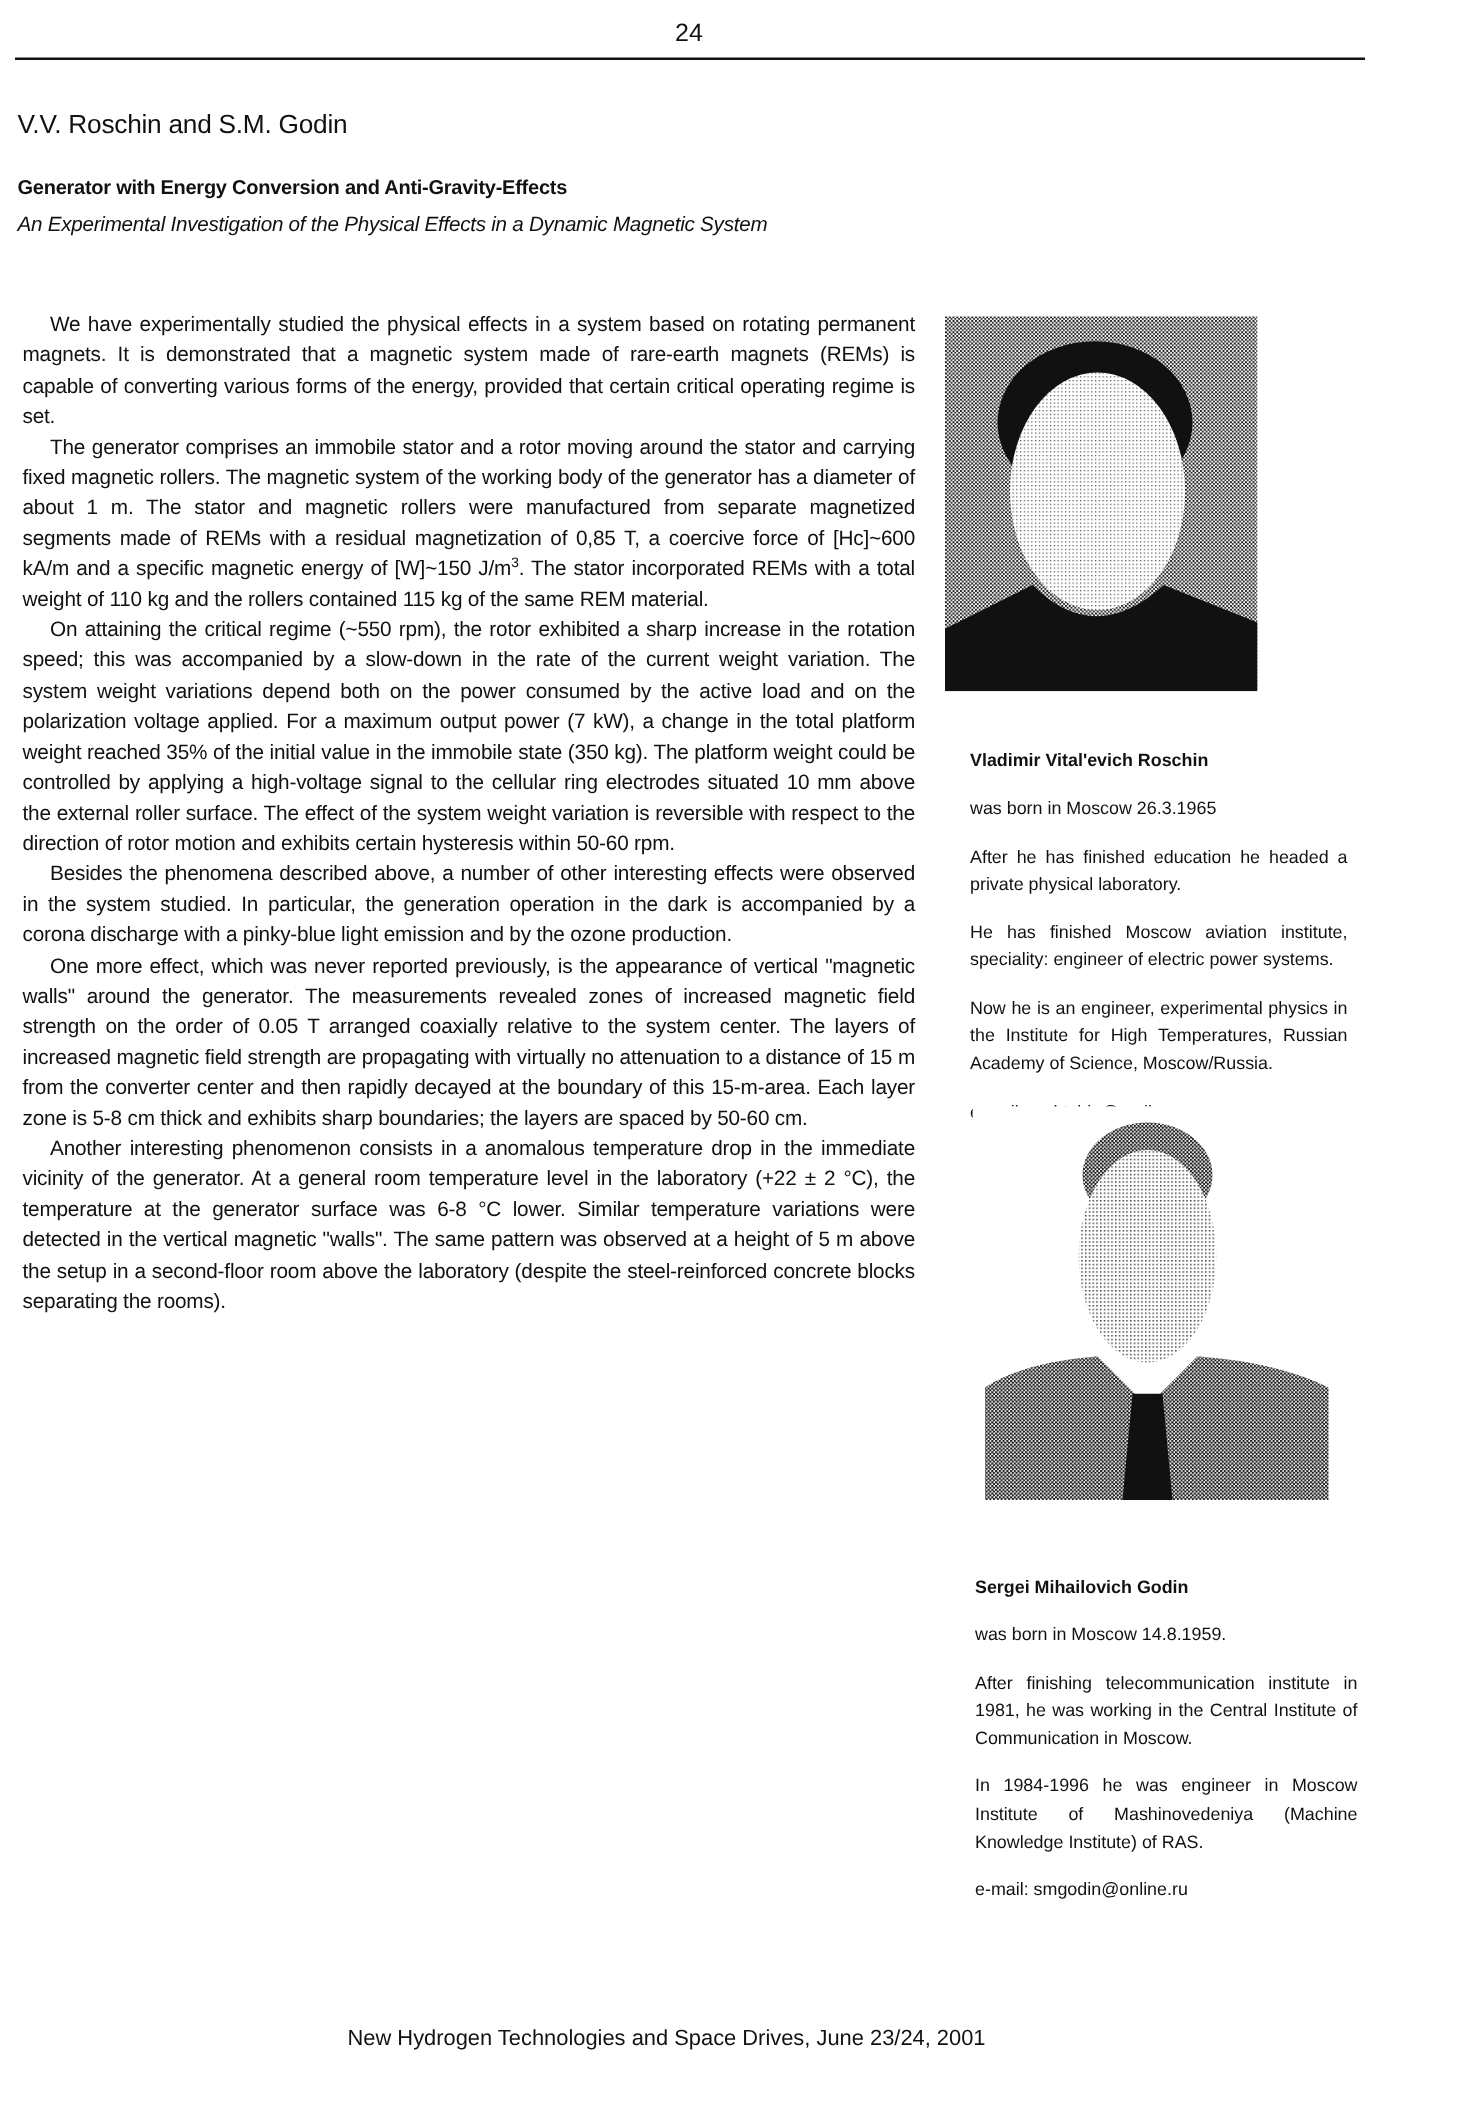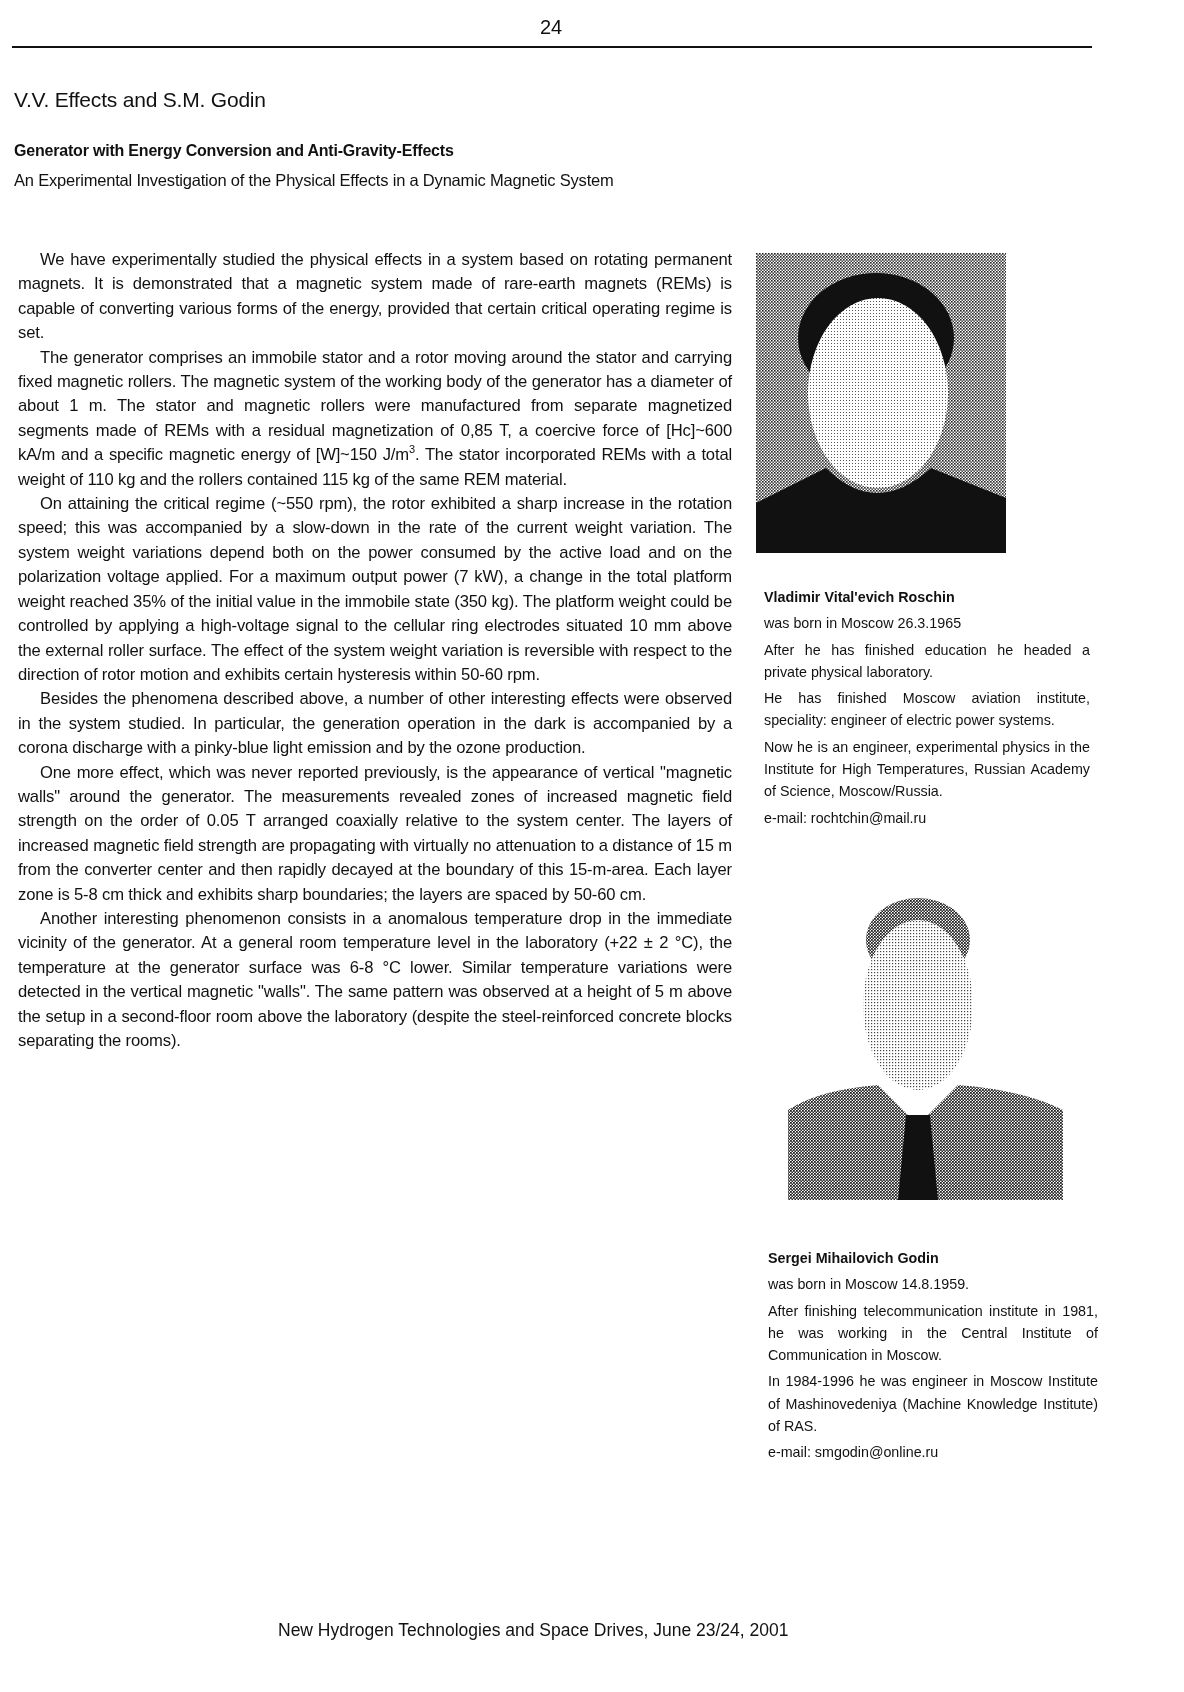--- a/index.html
+++ b/index.html
@@ -1,41 +1,41 @@
 <!DOCTYPE html>
 <html><head>
 <meta charset="utf-8">
 <style>
   html, body { margin: 0; padding: 0; background: #ffffff; }
   body { width: 1184px; height: 1692px; position: relative; overflow: hidden; color: #111; font-family: "Liberation Sans", sans-serif; }
   .page-number { position: absolute; top: 16px; left: 540px; font-size: 20px; }
   .header-rule { position: absolute; top: 46px; left: 12px; width: 1080px; height: 2px; background: #111; }
   .authors { position: absolute; top: 88px; left: 14px; font-size: 21px; letter-spacing: -0.2px; }
   .title { position: absolute; top: 142px; left: 14px; font-size: 16px; font-weight: bold; letter-spacing: -0.2px; }
-  .subtitle { position: absolute; top: 171px; left: 14px; font-size: 16.5px; letter-spacing: -0.2px; }
+  .subtitle { position: absolute; top: 171px; left: 14px; font-size: 16.5px; letter-spacing: -0.2px; font-style: italic; }
   .body-text { position: absolute; top: 248px; left: 18px; width: 714px; font-size: 16.6px; line-height: 24.4px; text-align: justify; letter-spacing: -0.15px; }
   .body-text p { margin: 0; text-indent: 22px; }
   .photo { position: absolute; }
   .photo-roschin { top: 253px; left: 756px; width: 250px; height: 300px; }
   .photo-godin { top: 885px; left: 778px; width: 285px; height: 315px; }
   .bio { position: absolute; font-size: 14.3px; line-height: 22.3px; text-align: justify; }
   .bio-roschin { top: 582px; left: 760px; width: 334px; }
   .bio-godin { top: 1243px; left: 764px; width: 338px; }
   .bio .bio-name { font-weight: bold; }
-  .bio div { margin: 4px; }
+  .bio div { margin: 16px; }
   .footer { position: absolute; top: 1620px; left: 254px; font-size: 17.5px; margin-left: 24px; }
   sup { font-size: 11px; line-height: 0; }
 </style>
 </head>
 <body>
 
 <div class="page-number">24</div>
 <div class="header-rule"></div>
 
-<div class="authors">V.V. Effects and S.M. Godin</div>
+<div class="authors">V.V. Roschin and S.M. Godin</div>
 <div class="title">Generator with Energy Conversion and Anti-Gravity-Effects</div>
 <div class="subtitle">An Experimental Investigation of the Physical Effects in a Dynamic Magnetic System</div>
 
 <div class="body-text">
   <p>We have experimentally studied the physical effects in a system based on rotating permanent magnets. It is demonstrated that a magnetic system made of rare-earth magnets (REMs) is capable of converting various forms of the energy, provided that certain critical operating regime is set.</p>
   <p><span>The generator comprises an immobile stator and a rotor moving around the stator and carrying fixed magnetic rollers. The magnetic system of the working body of the generator has a diameter of about 1 m. The stator and magnetic rollers were manufactured from separate magnetized segments made of REMs with a residual magnetization of 0,85 T, a coercive force of [Hc]~600 kA/m and a specific magnetic energy of [W]~150 J/m</span><sup>3</sup><span>. The stator incorporated REMs with a total weight of 110 kg and the rollers contained 115 kg of the same REM material.</span></p>
   <p>On attaining the critical regime (~550 rpm), the rotor exhibited a sharp increase in the rotation speed; this was accompanied by a slow-down in the rate of the current weight variation. The system weight variations depend both on the power consumed by the active load and on the polarization voltage applied. For a maximum output power (7 kW), a change in the total platform weight reached 35% of the initial value in the immobile state (350 kg). The platform weight could be controlled by applying a high-voltage signal to the cellular ring electrodes situated 10 mm above the external roller surface. The effect of the system weight variation is reversible with respect to the direction of rotor motion and exhibits certain hysteresis within 50-60 rpm.</p>
   <p>Besides the phenomena described above, a number of other interesting effects were observed in the system studied. In particular, the generation operation in the dark is accompanied by a corona discharge with a pinky-blue light emission and by the ozone production.</p>
   <p>One more effect, which was never reported previously, is the appearance of vertical "magnetic walls" around the generator. The measurements revealed zones of increased magnetic field strength on the order of 0.05 T arranged coaxially relative to the system center. The layers of increased magnetic field strength are propagating with virtually no attenuation to a distance of 15 m from the converter center and then rapidly decayed at the boundary of this 15-m-area. Each layer zone is 5-8 cm thick and exhibits sharp boundaries; the layers are spaced by 50-60 cm.</p>
   <p>Another interesting phenomenon consists in a anomalous temperature drop in the immediate vicinity of the generator. At a general room temperature level in the laboratory (+22 ± 2 °C), the temperature at the generator surface was 6-8 °C lower. Similar temperature variations were detected in the vertical magnetic "walls". The same pattern was observed at a height of 5 m above the setup in a second-floor room above the laboratory (despite the steel-reinforced concrete blocks separating the rooms).</p>

